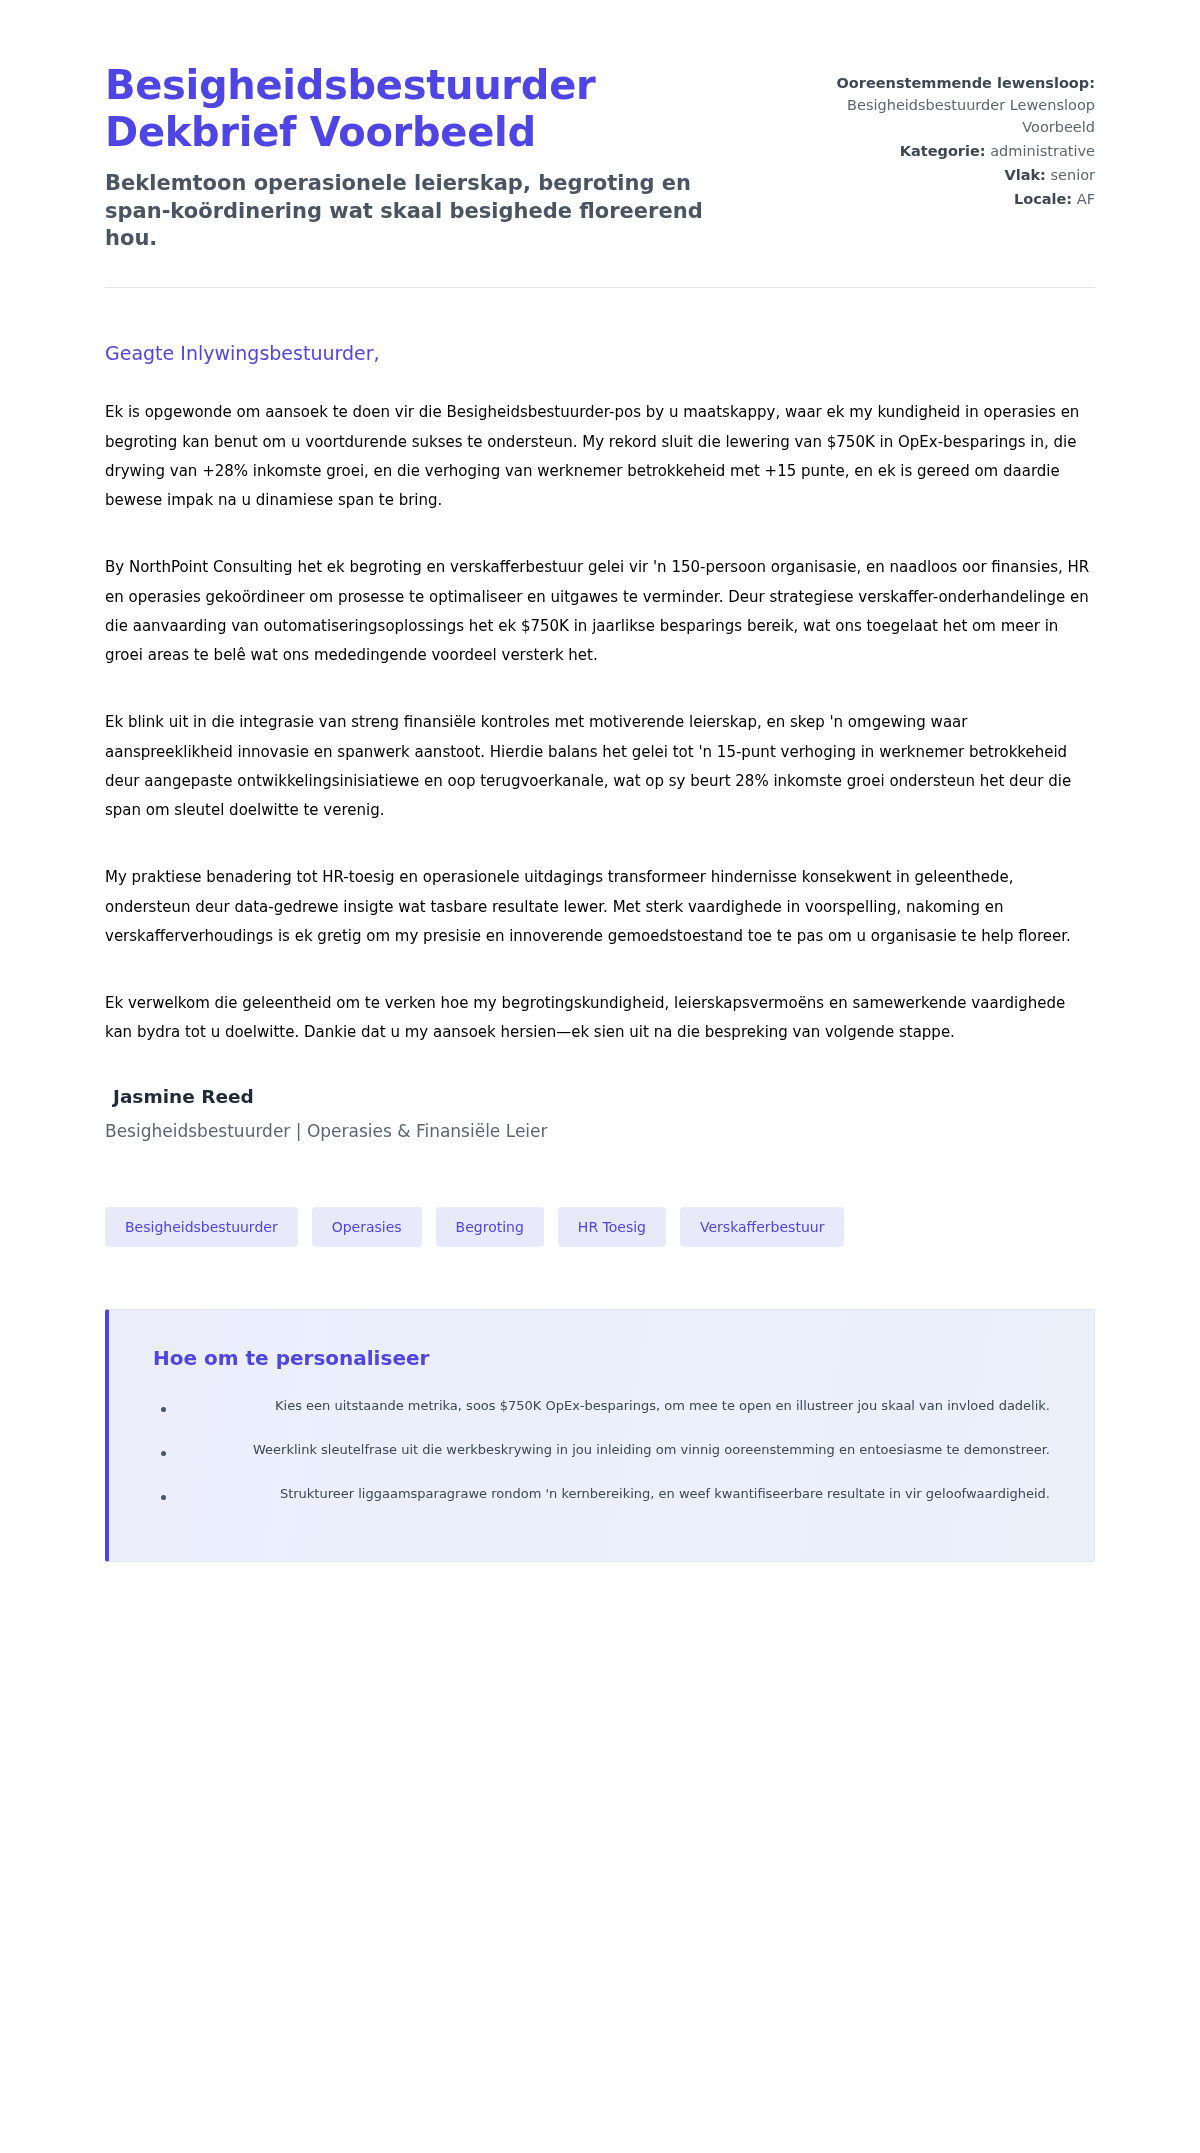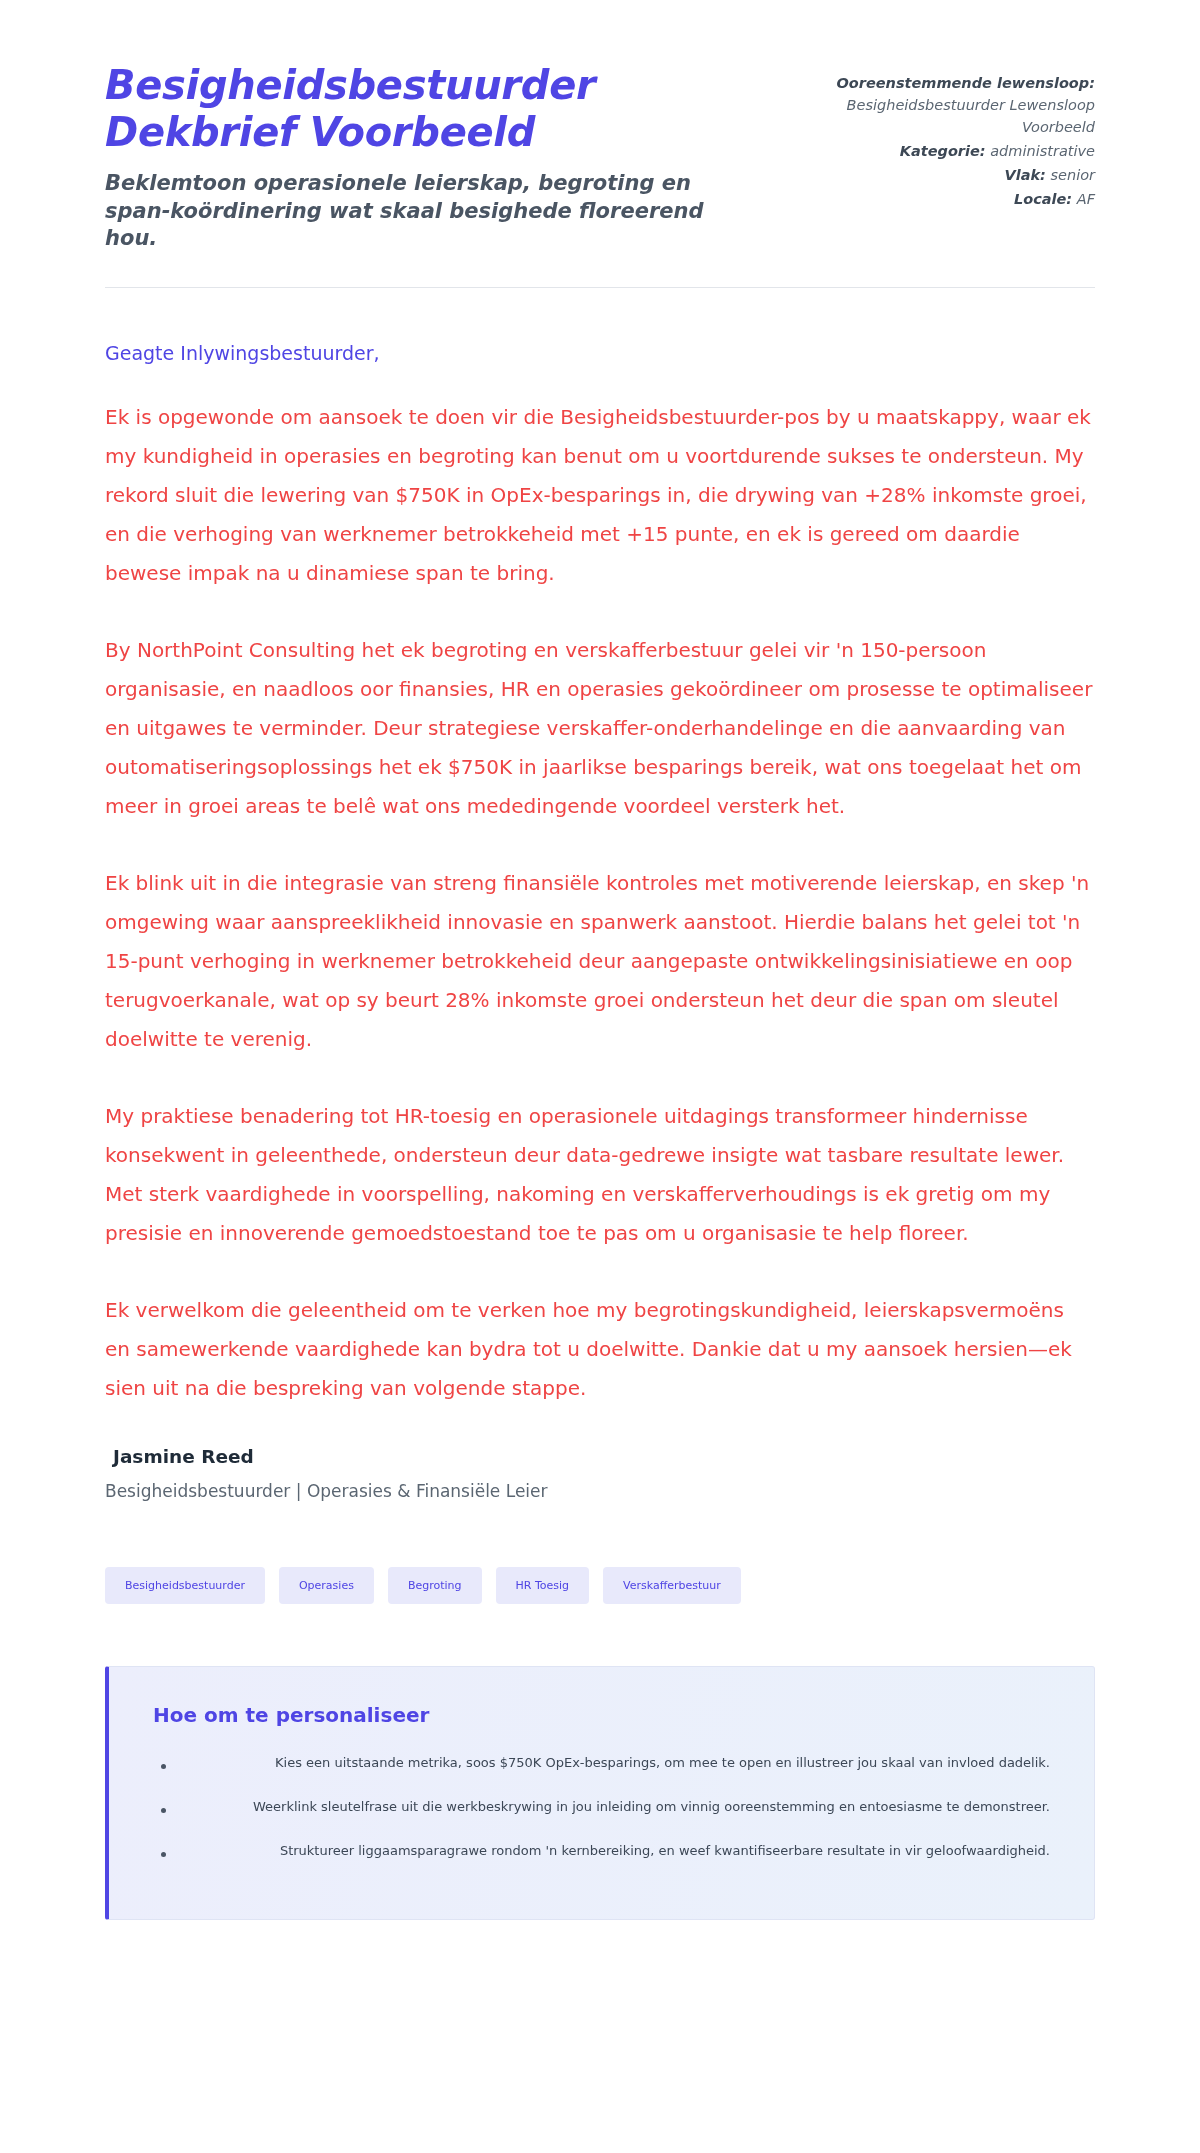--- a/index.html
+++ b/index.html
@@ -22,21 +22,20 @@
     padding: 0 105px;
   }
 
   
   .doc-header {
     display: flex;
     align-items: flex-start;
     justify-content: space-between;
     padding-top: 62px;
     gap: 38px;
-    font-style: italic;
   }
 
   .header-left {
     flex: 1 1 auto;
     max-width: 620px;
   }
 
   .doc-title {
     margin: 0;
     font-size: 40px;
@@ -88,23 +87,23 @@
 
   .salutation {
     margin: 0 0 34px 0;
     font-size: 19px;
     font-weight: 400;
     color: #4f45e4;
   }
 
   .letter p.body-par {
     margin: 0 0 38px 0;
-    font-size: 20px;
+    font-size: 15px;
     line-height: 1.95;
-    color: #ef4444;
+    color: #000000;
   }
 
   
   .signature {
     margin-top: 34px;
   }
   .sig-name {
     margin: 8px;
     font-size: 18.5px;
     font-weight: 700;
@@ -119,21 +118,21 @@
   
   .tags {
     display: flex;
     flex-wrap: wrap;
     gap: 14px;
     margin-top: 66px;
   }
   .tag {
     background: #e8e9fb;
     color: #4f45e4;
-    font-size: 11px;
+    font-size: 14px;
     line-height: 1;
     padding: 13px 20px;
     border-radius: 4px;
     white-space: nowrap;
   }
 
   
   .tips-panel {
     margin-top: 62px;
     margin-bottom: 80px;

